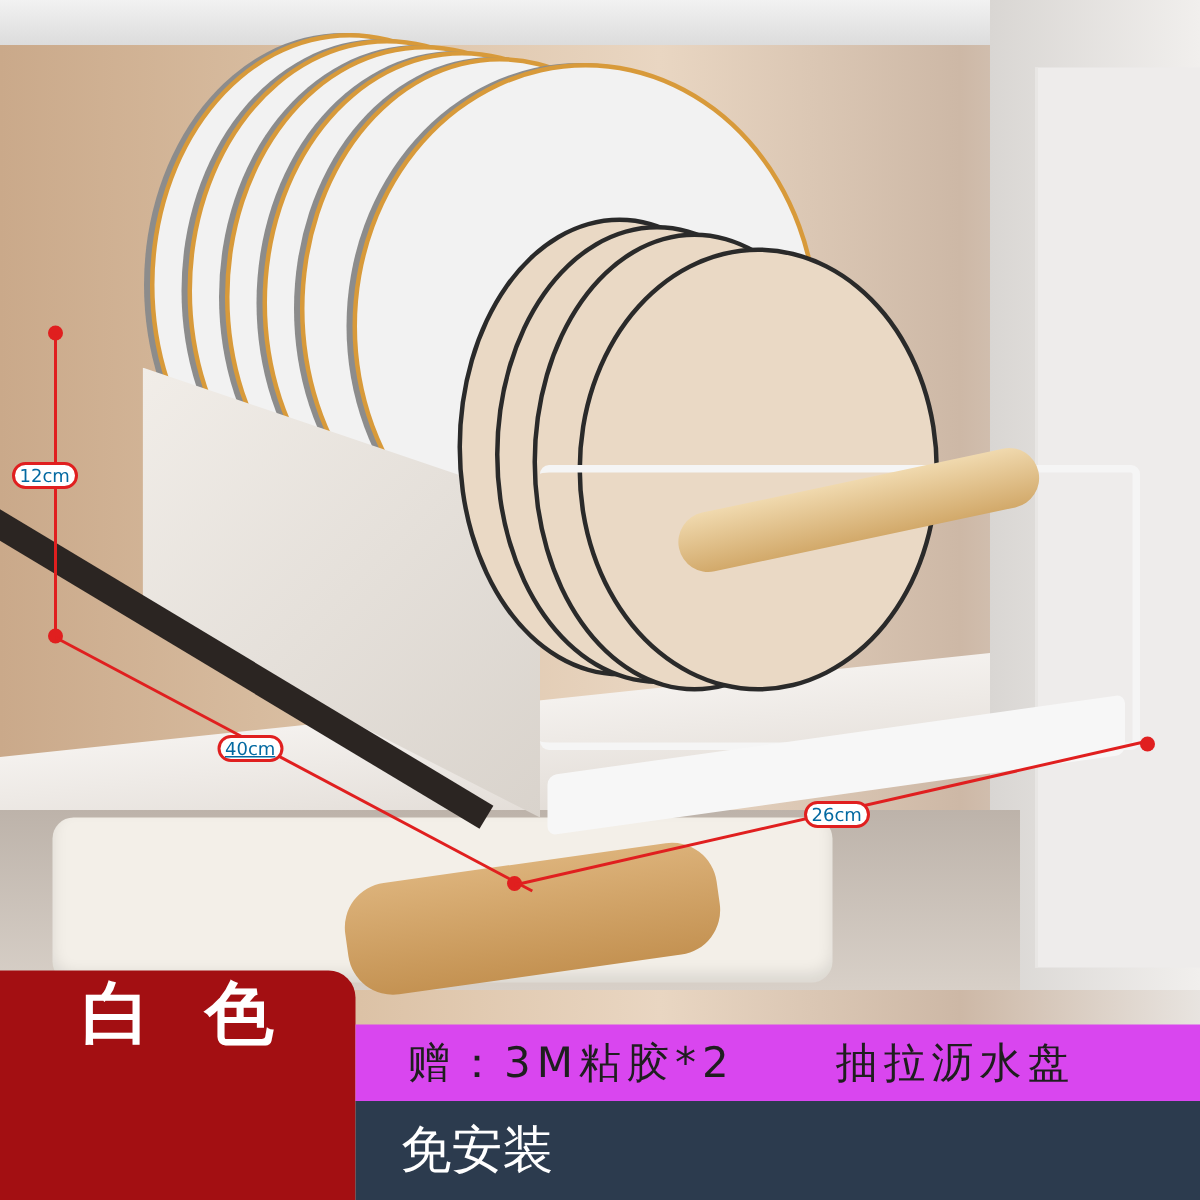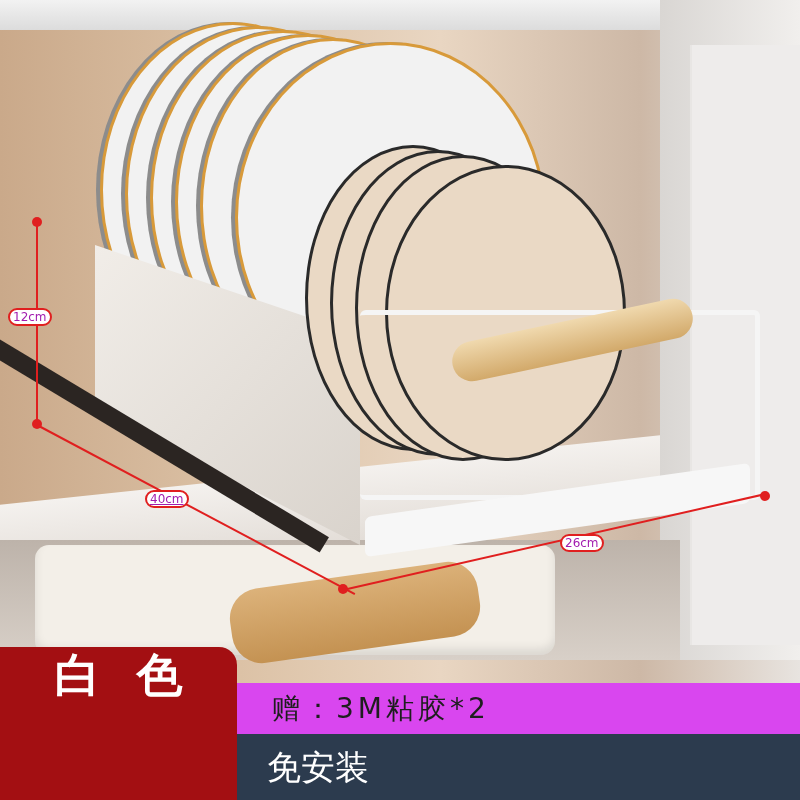--- a/index.html
+++ b/index.html
@@ -16,21 +16,21 @@
   .plate-big { position:absolute; border-radius:50%; background:#f2f2f2; border:3px solid #d89a3a; box-shadow:-4px 0 0 #8c8c8c; }
   .plate-small { position:absolute; border-radius:50%; background:#ead9c5; border:3px solid #2a2a2a; }
   .rack-side { position:absolute; left:95px; top:245px; width:265px; height:300px; background:linear-gradient(135deg,#f1ede8,#d9d3cc); clip-path:polygon(0 0,100% 30%,100% 100%,0 55%); }
   .rack-front { position:absolute; left:360px; top:310px; width:395px; height:180px; border:5px solid #f5f5f5; border-radius:6px; border-left:none; }
   .rail { position:absolute; left:-10px; top:335px; width:390px; height:18px; background:#2b2522; transform:rotate(31deg); transform-origin:left center; }
   .tray { position:absolute; left:365px; top:490px; width:385px; height:40px; background:#f7f7f7; border-radius:6px; transform:skewY(-8deg); }
   .handle { position:absolute; left:450px; top:320px; width:245px; height:40px; border-radius:20px; background:linear-gradient(180deg,#f0d9ae,#d2a96a); transform:rotate(-12deg); }
 
   .dim-line { position:absolute; background:#e01f1f; transform-origin:left center; height:2px; }
   .dim-dot { position:absolute; width:10px; height:10px; margin:-5px 0 0 -5px; border-radius:50%; background:#e01f1f; }
-  .dim-label { position:absolute; background:#fff; border:2px solid #e01f1f; border-radius:10px; font-size:12px; line-height:14px; padding:0 3px; color:#a21caf; }
+  .dim-label { position:absolute; background:#fff; border:2px solid #e01f1f; border-radius:10px; font-size:12px; line-height:14px; padding:0 3px; color:#0369a1; }
 
   .red-badge { position:absolute; left:0; top:647px; width:237px; height:153px; background:#a30f12; border-top-right-radius:18px; color:#fff; text-align:center; }
   .red-badge .sub { font-size:30px; margin-top:12px; letter-spacing:1px; }
   .red-badge .main { font-size:46px; font-weight:bold; letter-spacing:36px; margin-top:-2px; padding-left:36px; }
   .blue-bar { position:absolute; left:237px; top:683px; width:603px; height:51px; background:#d946ef; color:#1e1e1e; font-size:28px; line-height:51px; }
   .blue-bar span { position:absolute; top:0; letter-spacing:4px; }
   .navy-bar { position:absolute; left:237px; top:734px; width:563px; height:86px; background:#2c3b4e; color:#fff; font-size:34px; line-height:66px; }
   .navy-bar span { position:absolute; top:0; }
 </style>
 </head>
@@ -68,26 +68,27 @@
 <div class="dim-dot" style="left:37px;top:222px;"></div>
 <div class="dim-line" style="left:37px;top:222px;width:202px;transform:rotate(90deg);"></div>
 <div class="dim-dot" style="left:37px;top:424px;"></div>
 <div class="dim-label" style="left:8px;top:308px;">12cm</div>
 
 <div class="dim-line" style="left:37px;top:424px;width:360px;transform:rotate(28deg);"></div>
 <div class="dim-label" style="left:145px;top:490px;text-decoration:underline;">40cm</div>
 <div class="dim-dot" style="left:343px;top:589px;"></div>
 
 <div class="dim-line" style="left:343px;top:589px;width:434px;transform:rotate(-12.8deg);"></div>
-<div class="dim-label" style="left:536px;top:534px;margin-left:24px;">26cm</div>
+<div class="dim-label" style="left:536px;top:534px;">26cm</div>
 <div class="dim-dot" style="left:765px;top:496px;"></div>
 
 <div class="red-badge">
   <div class="main">白色</div>
 </div>
 
 <div class="blue-bar">
   <span style="left:35px;">赠：3M粘胶*2</span>
+  <span style="left:320px;">抽拉沥水盘</span>
 </div>
 
 <div class="navy-bar">
   <span style="left:30px;">免安装</span>
 </div>
 
 </body></html>

